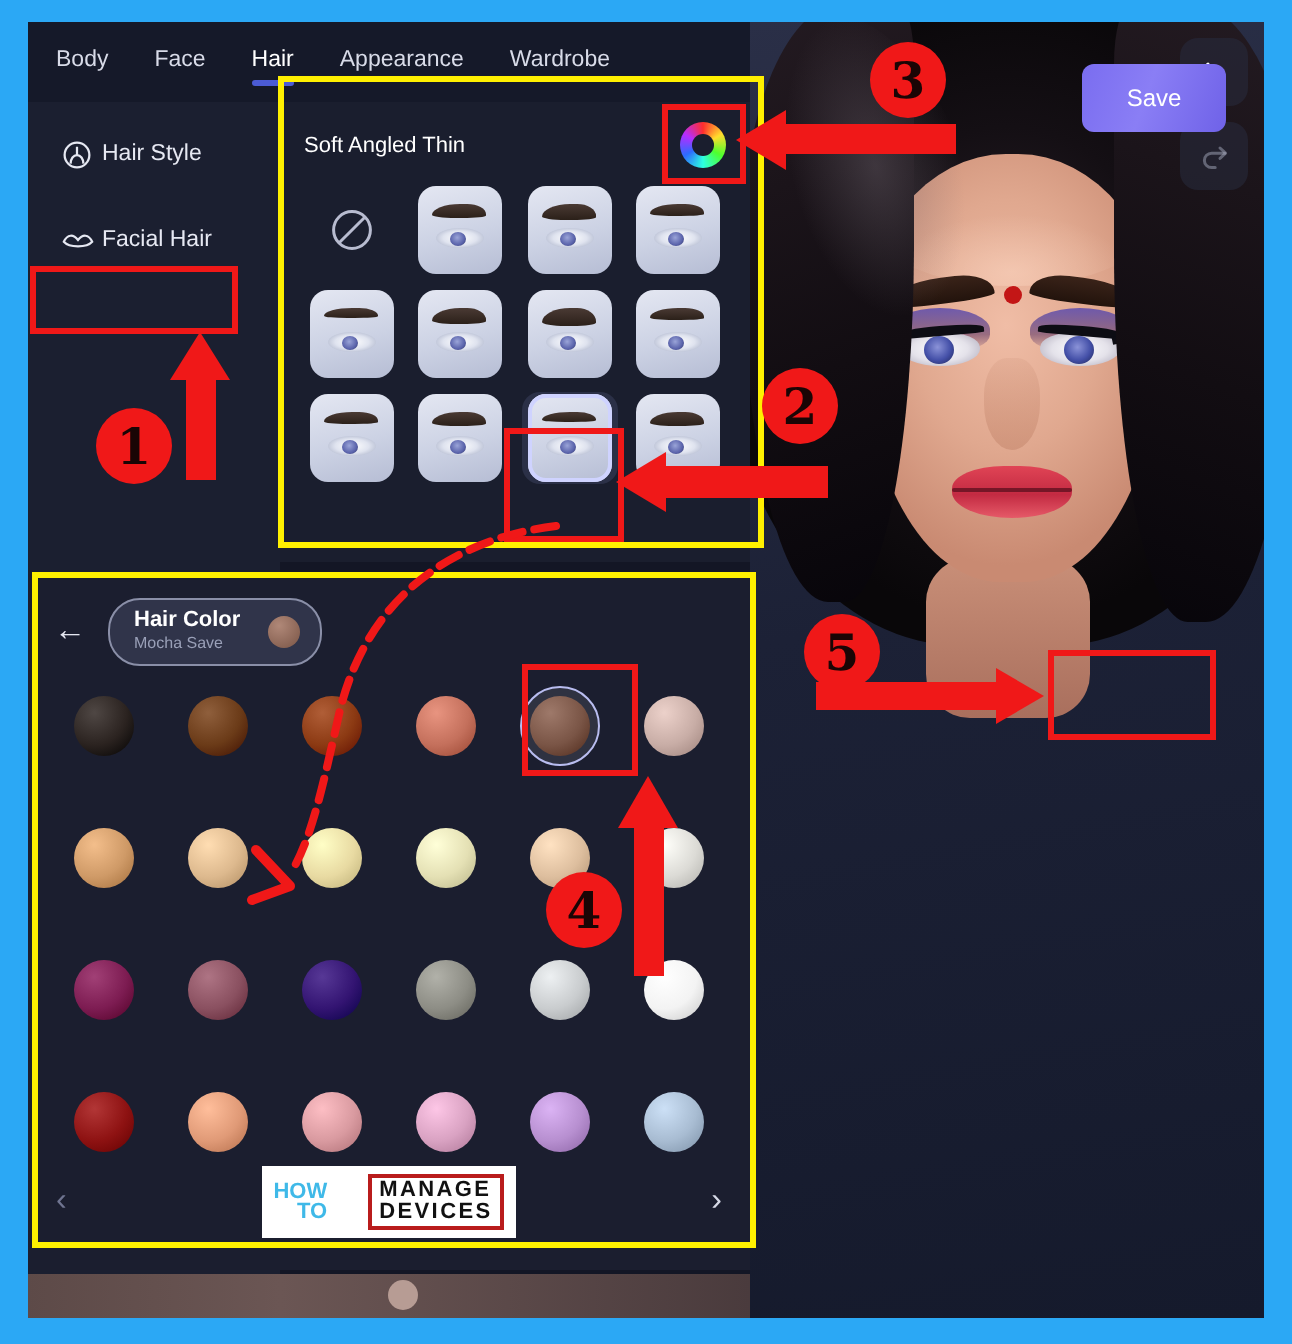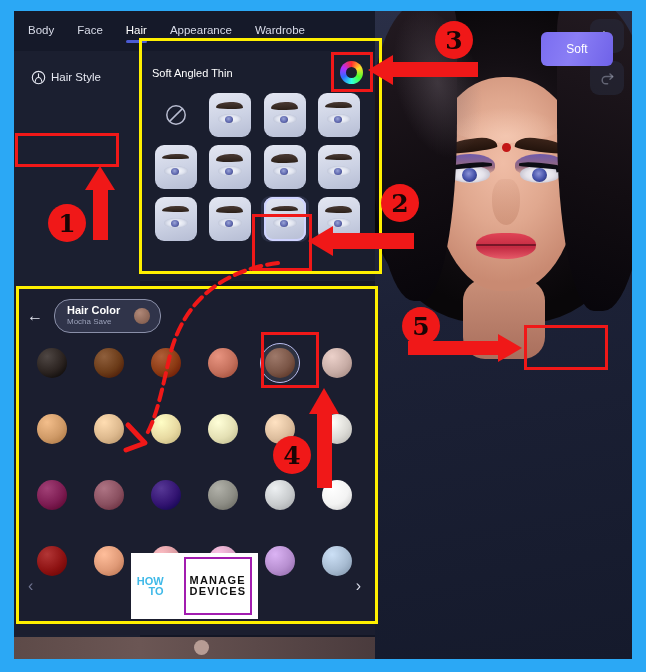--- a/index.html
+++ b/index.html
@@ -257,21 +257,21 @@
   }
   .chev { font-size: 16px; }
   .chev.l { color: #6f7490; }
   .chev.r { color: #d6d9e6; }
   .wm {
     background: #fff; padding: 4px 6px;
     display: flex; align-items: center; gap: 20px;
   }
   .wm-how { color: #3fb9e8; font-weight: bold; font-size: 11px; line-height: 10px; text-align: right; }
   .wm-how span { display: block; }
-  .wm-box { border: 2px solid #a21caf; padding: 16px 4px; }
+  .wm-box { border: 2px solid #b91c1c; padding: 1px 4px; }
   .wm-box div {
     color: #111; font-weight: bold; font-size: 11px; line-height: 11px;
     letter-spacing: 1.2px;
   }
 
   
   .slider-track {
     position: absolute; left: 0; top: 626px; width: 361px; height: 22px;
     background: linear-gradient(90deg, #5d4a48 0%, #6b5654 35%, #4a3b3d 100%);
   }
@@ -336,21 +336,21 @@
           <path d="M2.6 6.6 H9.2 a3.6 3.6 0 0 1 0 7.2 H7.4" fill="none" stroke="#fff" stroke-width="1.5" stroke-linecap="round"></path>
         </svg>
       </div>
       <div class="icon-btn redo" style="top:50px;">
         <svg width="16" height="16" viewBox="0 0 16 16">
           <path d="M11 4 L13.8 6.6 L11 9.2" fill="none" stroke="rgba(180,185,205,.45)" stroke-width="1.5" stroke-linecap="round" stroke-linejoin="round"></path>
           <path d="M13.4 6.6 H6.8 a3.6 3.6 0 0 0 0 7.2 H8.6" fill="none" stroke="rgba(180,185,205,.45)" stroke-width="1.5" stroke-linecap="round"></path>
         </svg>
       </div>
 
-      <button class="save-btn">Soft</button>
+      <button class="save-btn">Save</button>
     </div>
 
     <div class="tabbar">
       <div class="tab">Body</div>
       <div class="tab">Face</div>
       <div class="tab active">Hair</div>
       <div class="tab">Appearance</div>
       <div class="tab">Wardrobe</div>
     </div>
 
@@ -358,20 +358,28 @@
       <div class="nav-item">
         <span class="nav-ico">
           <svg width="15" height="15" viewBox="0 0 16 16">
             <circle cx="8" cy="8" r="6.6" fill="none" stroke="#e6e8f2" stroke-width="1.2"></circle>
             <path d="M4.6 12.6 a3.4 4.6 0 0 1 6.8 0" fill="none" stroke="#e6e8f2" stroke-width="1.2"></path>
             <path d="M8 3.6 L8 8" stroke="#e6e8f2" stroke-width="1.2"></path>
           </svg>
         </span>
         <span>Hair Style</span>
       </div>
+      <div class="nav-item">
+        <span class="nav-ico">
+          <svg width="16" height="10" viewBox="0 0 18 10">
+            <path d="M1 6 C3 1.6, 6.4 1.6, 9 5 C11.6 1.6, 15 1.6, 17 6 C14 9.4, 4 9.4, 1 6 Z" fill="none" stroke="#e6e8f2" stroke-width="1.2"></path>
+          </svg>
+        </span>
+        <span>Facial Hair</span>
+      </div>
     </div>
 
     <div class="panel">
       <div class="panel-head">
         <div class="panel-title">Soft Angled Thin</div>
         <div class="wheel"></div>
       </div>
       <div class="grid">
         <div class="cell none">
           <svg width="24" height="24" viewBox="0 0 24 24">

